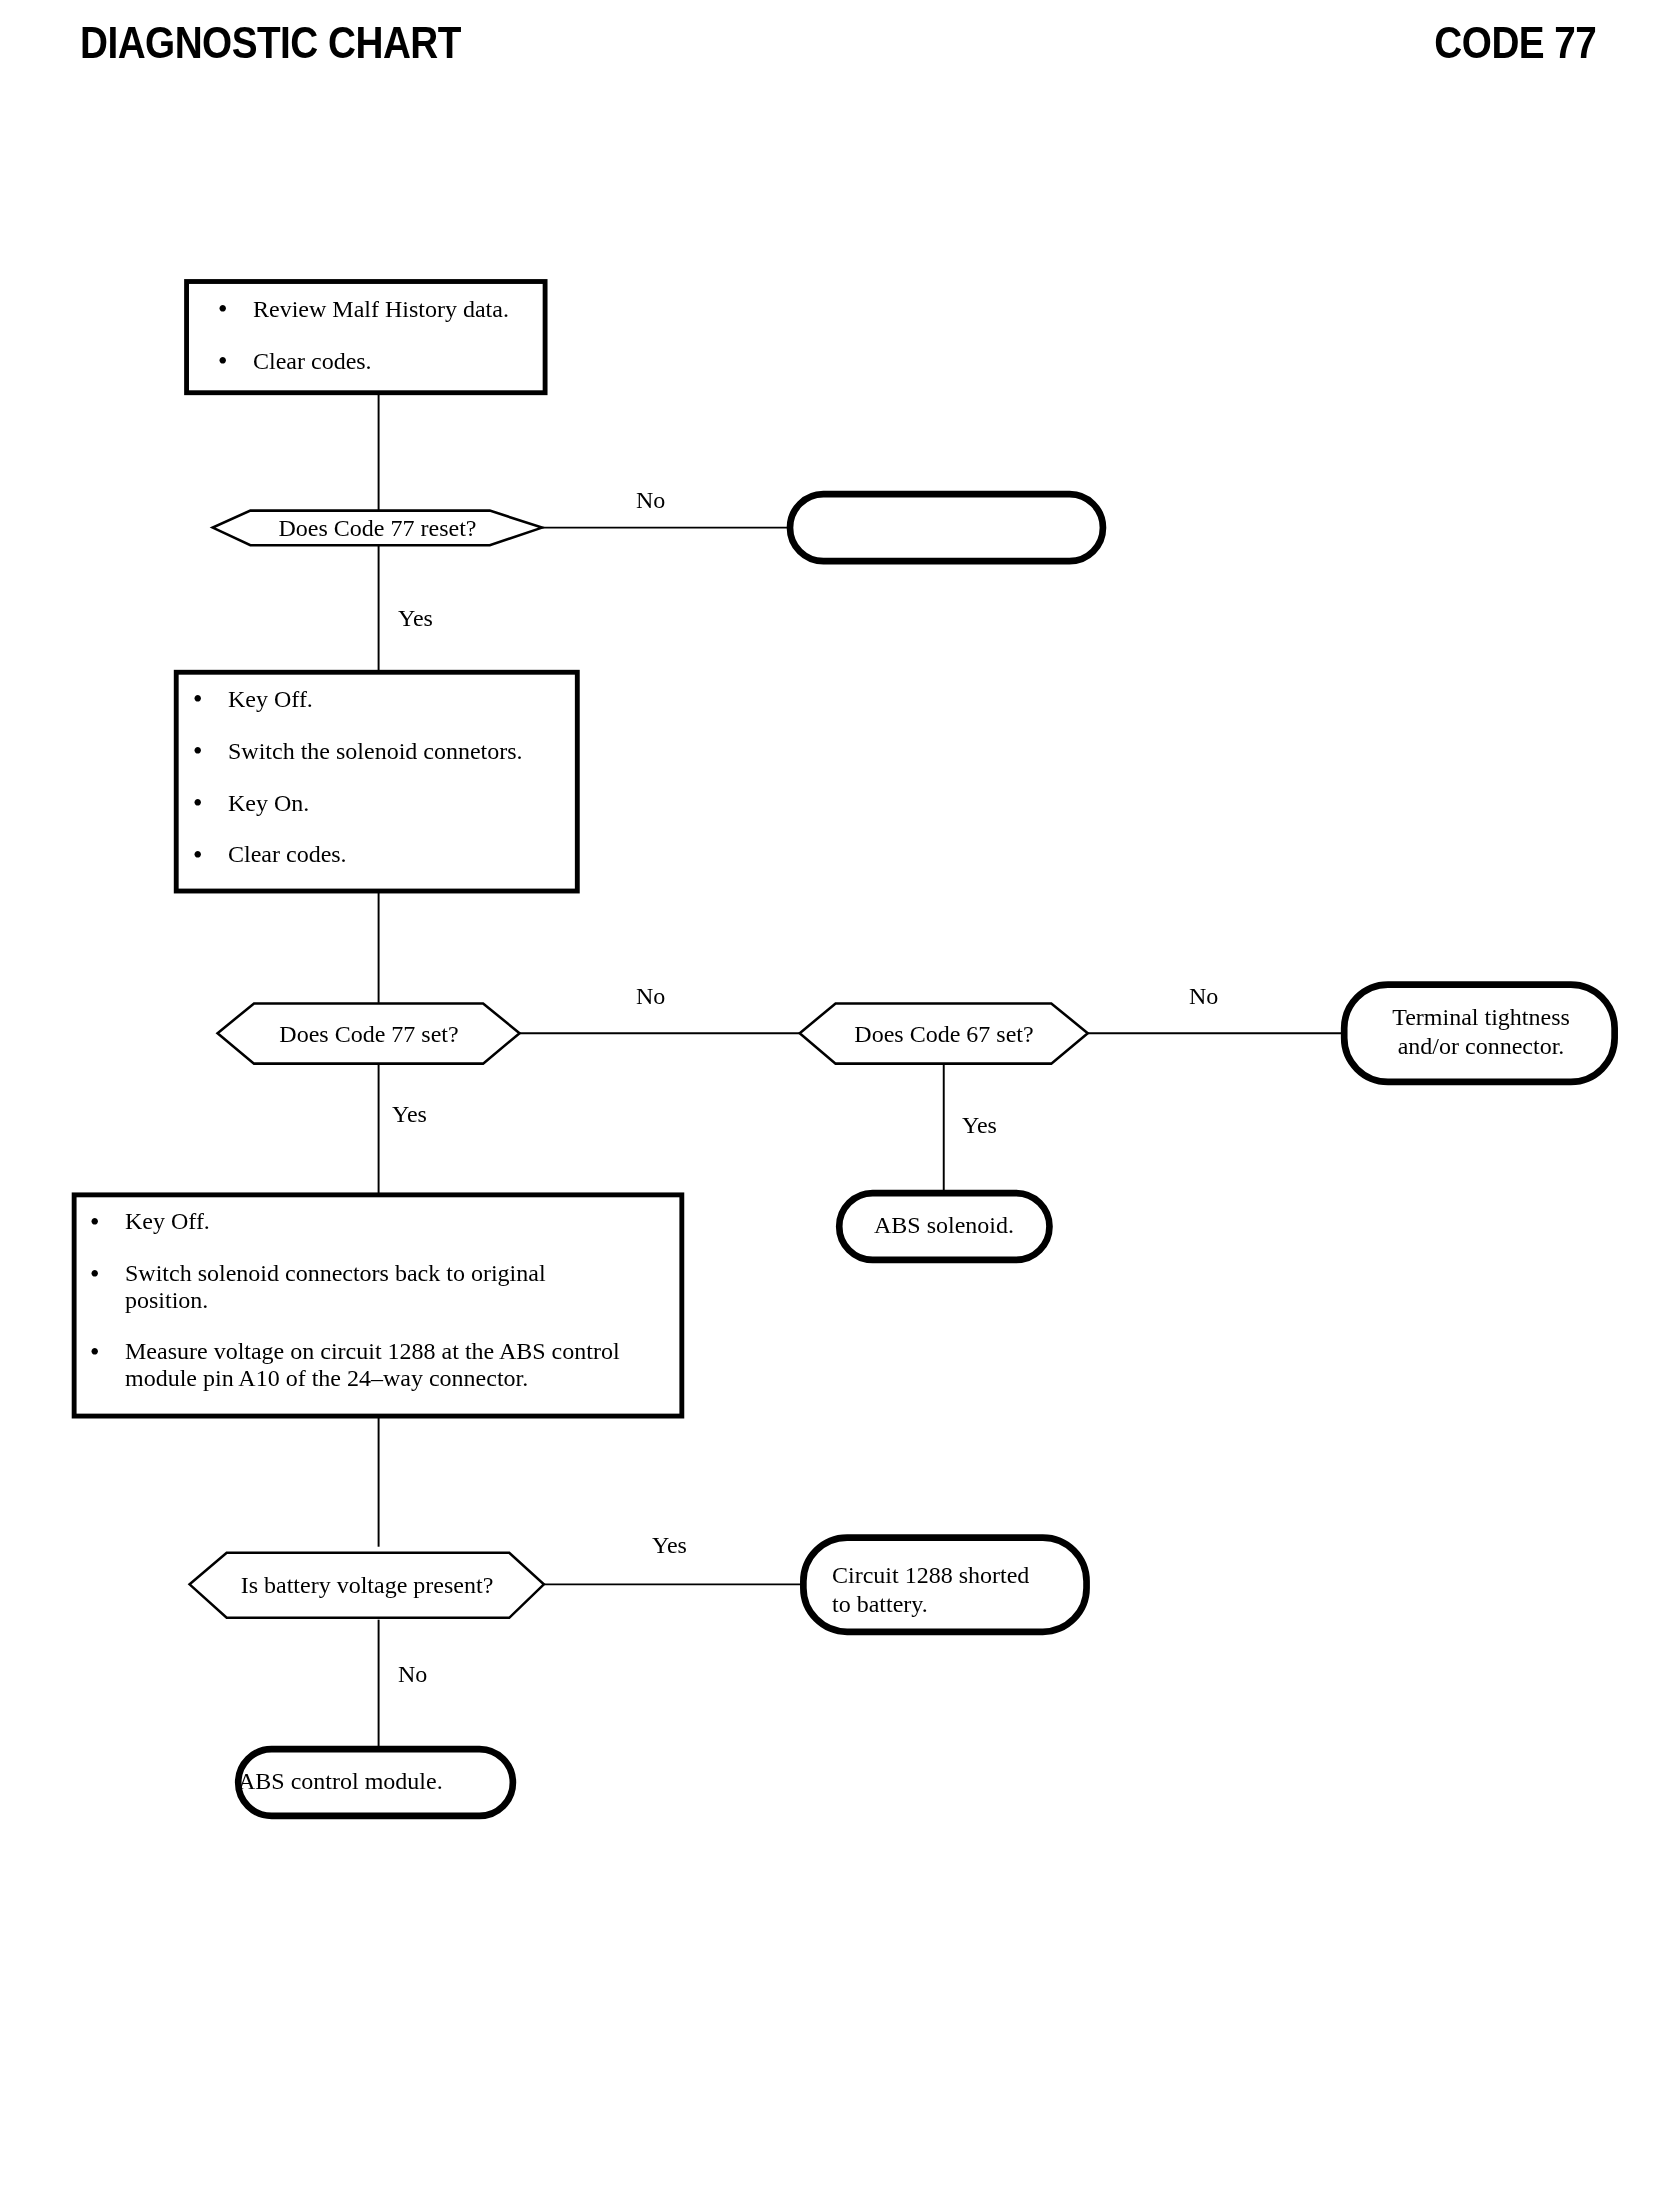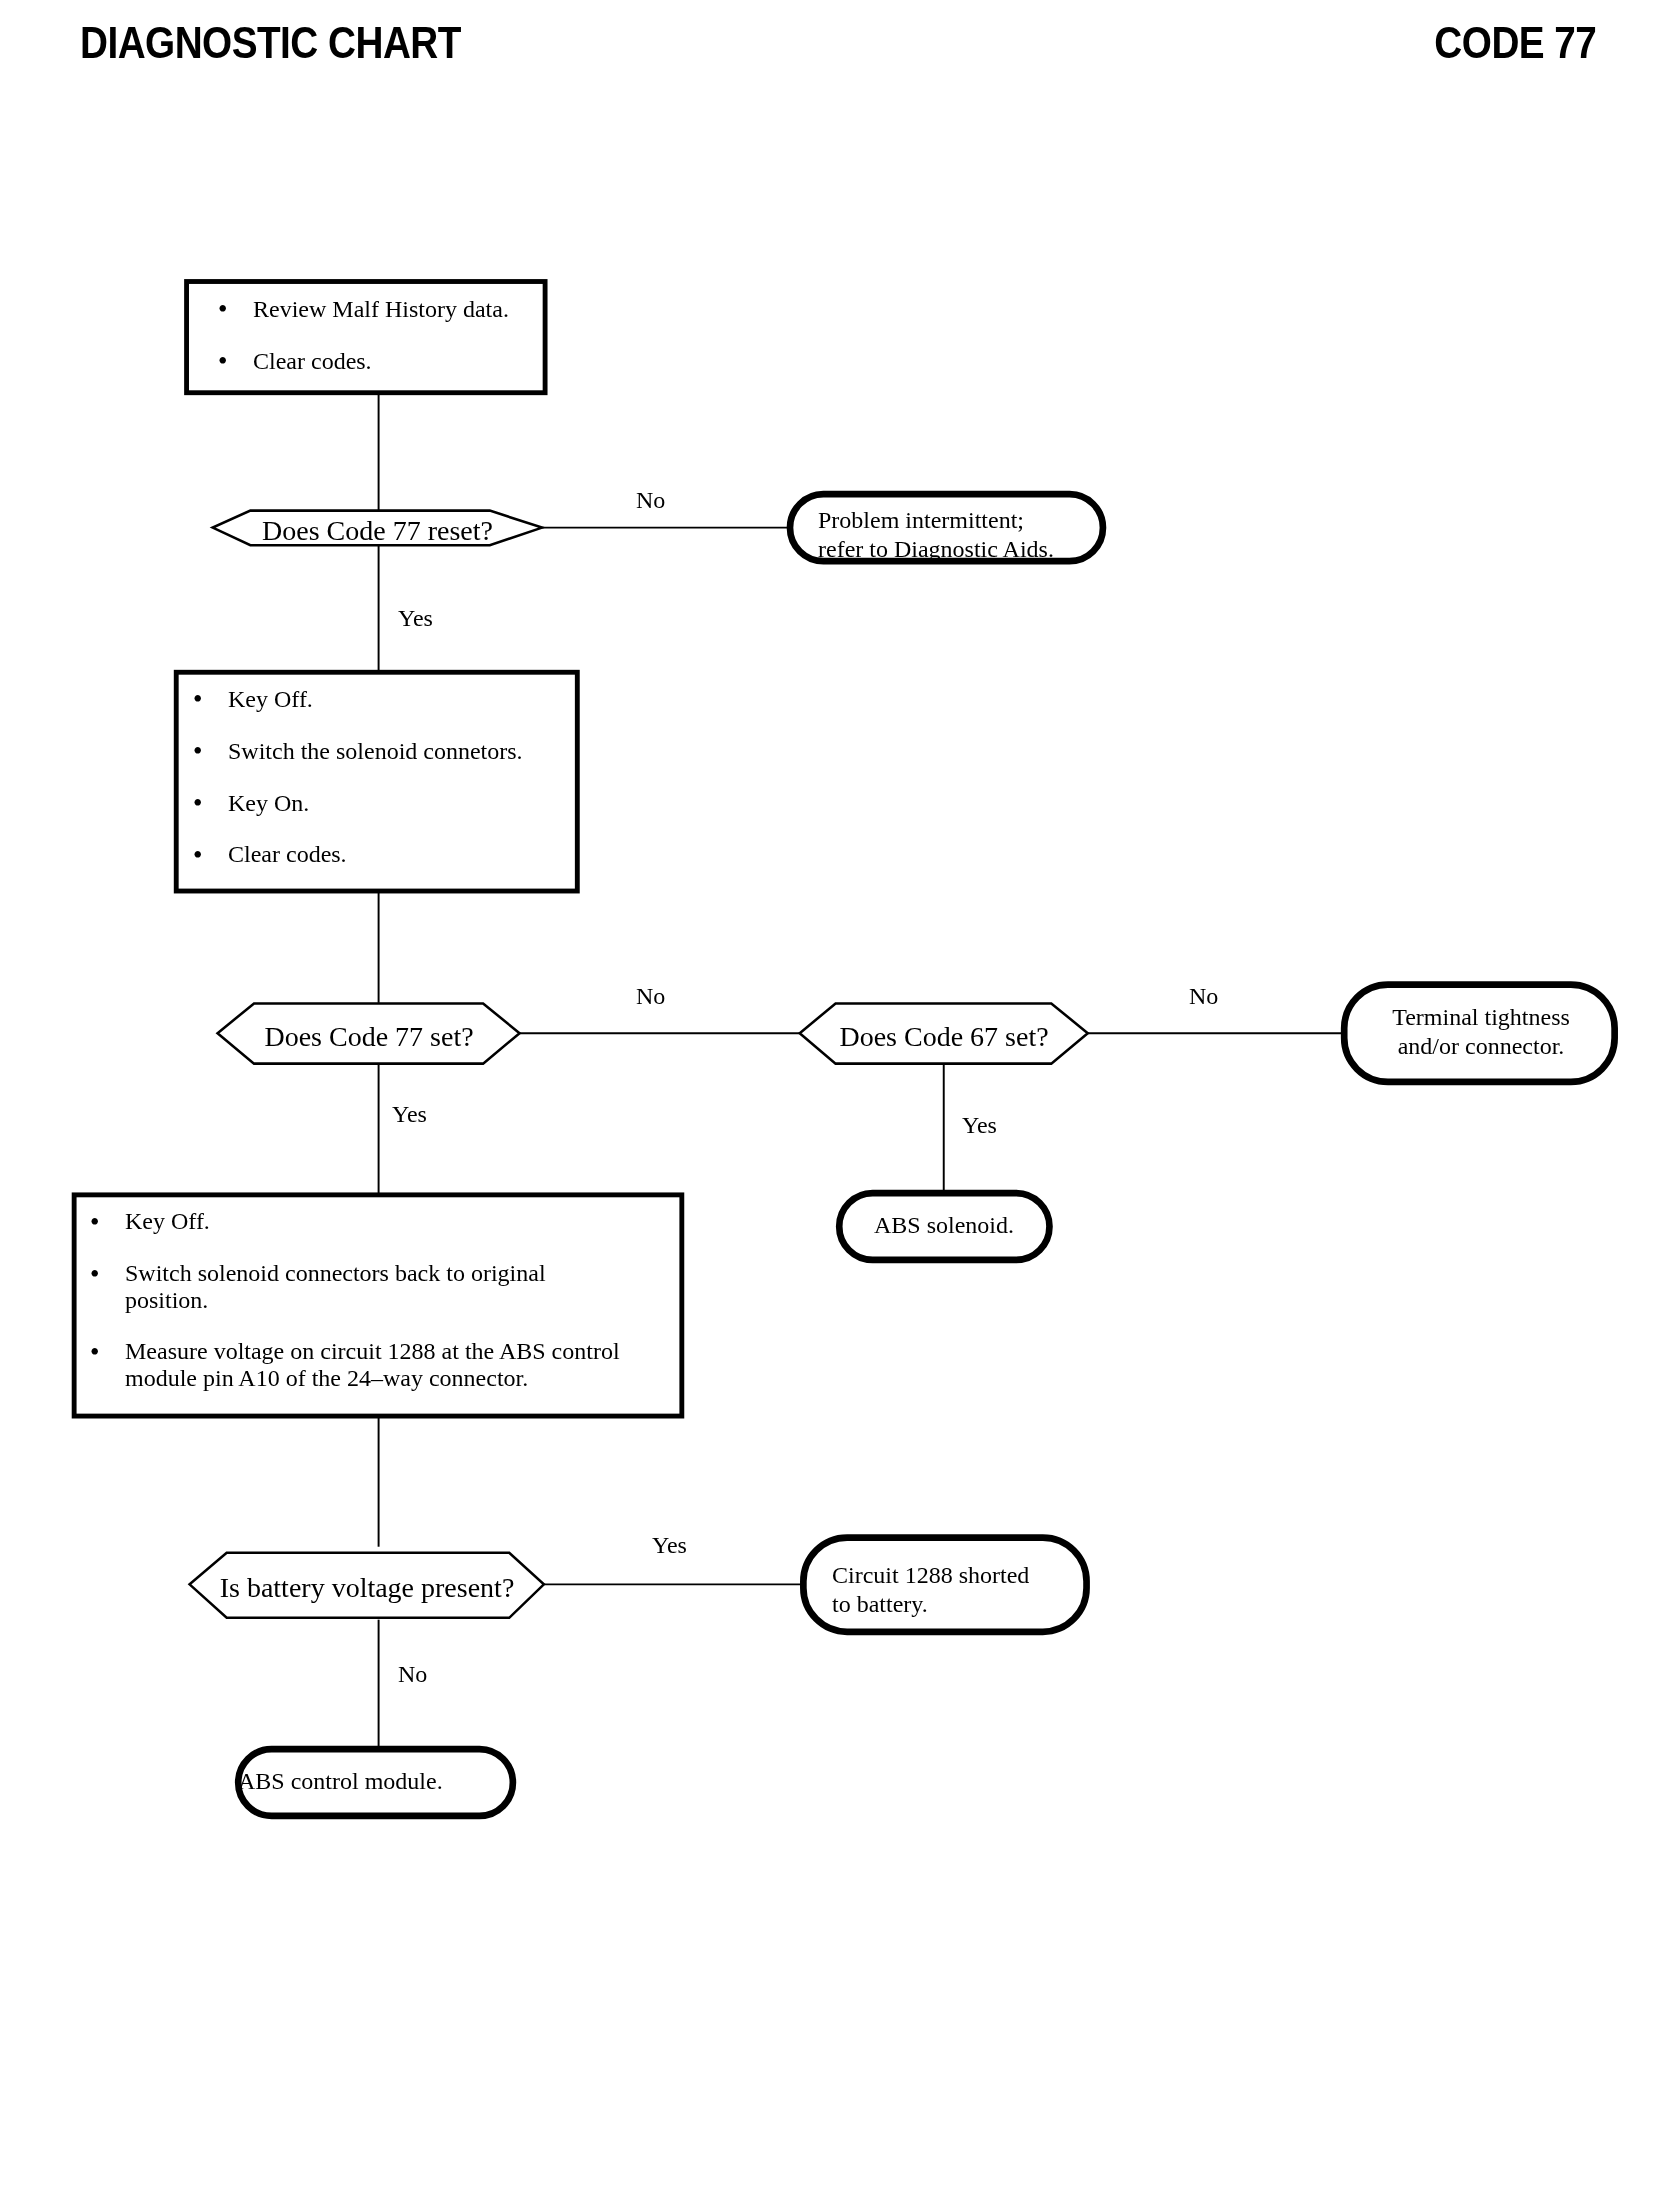--- a/index.html
+++ b/index.html
@@ -60,21 +60,21 @@
   .bullets .bi::before {
     content: "\2022";
     position: absolute;
     left: 4.9px;
     top: -1.8px;
     font-size: 27px;
     line-height: 1.2;
   }
   .dec-label {
     position: absolute;
-    font-size: 28px;
+    font-size: 24px;
     text-align: center;
     white-space: nowrap;
   }
   .term-label {
     position: absolute;
     font-size: 24px;
     line-height: 1.22;
     white-space: pre-line;
   }
   .edge-label {
@@ -149,22 +149,20 @@
 position.</div>
     <div class="bi" style="margin-bottom:0; white-space:pre-line;">Measure voltage on circuit 1288 at the ABS control
 module pin A10 of the 24–way connector.</div>
   </div>
 
   <div class="dec-label" style="left:213px; top:515px; width:329px;">Does Code 77 reset?</div>
   <div class="dec-label" style="left:218px; top:1021px; width:302px;">Does Code 77 set?</div>
   <div class="dec-label" style="left:800px; top:1021px; width:288px;">Does Code 67 set?</div>
   <div class="dec-label" style="left:190px; top:1572px; width:354px;">Is battery voltage present?</div>
 
-  <div class="term-label" style="left:818px; top:506px; width:280px;">Problem intermittent;
-refer to Diagnostic Aids.</div>
   <div class="term-label" style="left:1362px; top:1003px; width:238px; text-align:center;">Terminal tightness
 and/or connector.</div>
   <div class="term-label" style="left:839px; top:1211px; width:210px; text-align:center;">ABS solenoid.</div>
   <div class="term-label" style="left:832px; top:1549px; width:255px;margin-top:12px;">Circuit 1288 shorted
 to battery.</div>
   <div class="term-label" style="left:238px; top:1767px; width:275px; ">ABS control module.</div>
 
   <div class="edge-label" style="left:636px; top:487px;">No</div>
   <div class="edge-label" style="left:398px; top:605px;">Yes</div>
   <div class="edge-label" style="left:636px; top:983px;">No</div>

